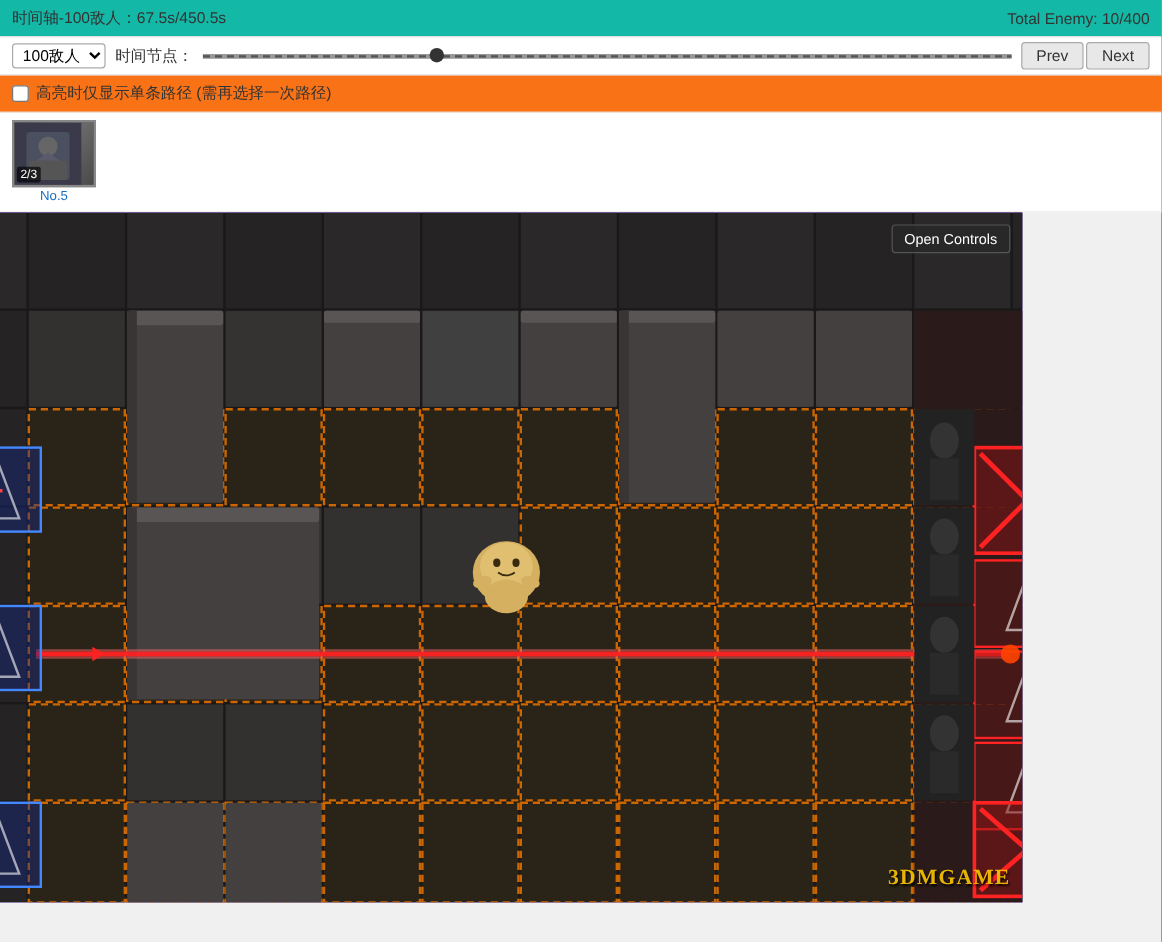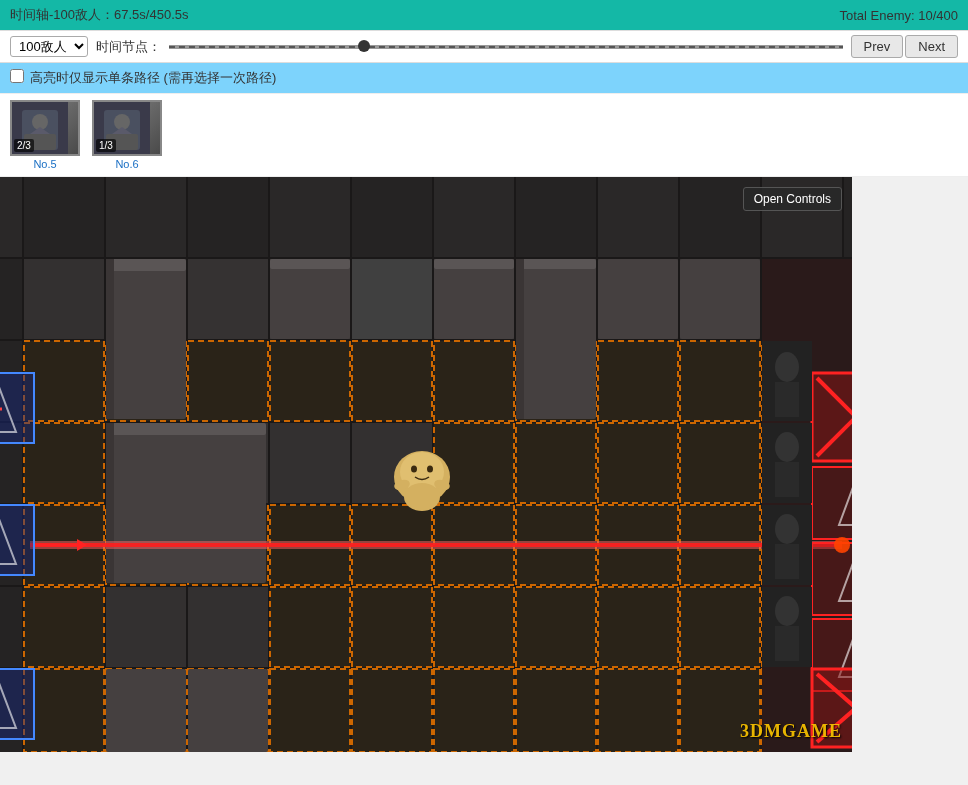--- a/index.html
+++ b/index.html
@@ -106,23 +106,23 @@
       font-size: 13px;
       background: #e8e8e8;
       border: 1px solid #aaa;
       border-radius: 3px;
       cursor: pointer;
       color: #333;
     }
 
     .checkbox-row {
       display: flex;
-      align-items: flex-start;
+      align-items: center;
       padding: 6px 10px;
-      background: #7dd3fc;
+      background: #f97316;
       gap: 6px;
       font-size: 13px;
       color: #333;
       border-bottom: 1px solid #eee;
     }
 
     .checkbox-row input[type=checkbox] {
       width: 14px;
       height: 14px;
       cursor: pointer;
@@ -269,35 +269,20 @@
           <circle cx="28" cy="20" r="8" fill="#666"></circle>
           <rect x="12" y="32" width="32" height="16" rx="2" fill="#555"></rect>
 
           <path d="M18 32 L28 25 L38 32" fill="#5a5a6a"></path>
         </svg>
       </div>
       <div class="operator-badge">2/3</div>
     </div>
     <div class="operator-name">No.5</div>
   </div>
-  <div class="operator-card">
-    <div class="operator-img">
-      <div class="operator-img-inner">
-        <svg width="56" height="56" viewBox="0 0 56 56">
-          <rect width="56" height="56" fill="#3a3a4a"></rect>
-          <rect x="10" y="8" width="36" height="40" rx="3" fill="#4a5060"></rect>
-          <circle cx="28" cy="20" r="8" fill="#666"></circle>
-          <rect x="12" y="32" width="32" height="16" rx="2" fill="#555"></rect>
-          <path d="M18 32 L28 25 L38 32" fill="#5a5a6a"></path>
-        </svg>
-      </div>
-      <div class="operator-badge">1/3</div>
-    </div>
-    <div class="operator-name">No.6</div>
-  </div>
 </div>
 
 <div class="game-area">
 
   <div class="open-controls-btn">Open Controls</div>
 
   <svg class="map-bg" viewBox="0 0 968 575" preserveAspectRatio="xMidYMid slice">
 
     <rect width="968" height="575" fill="#1a1818"></rect>
 

